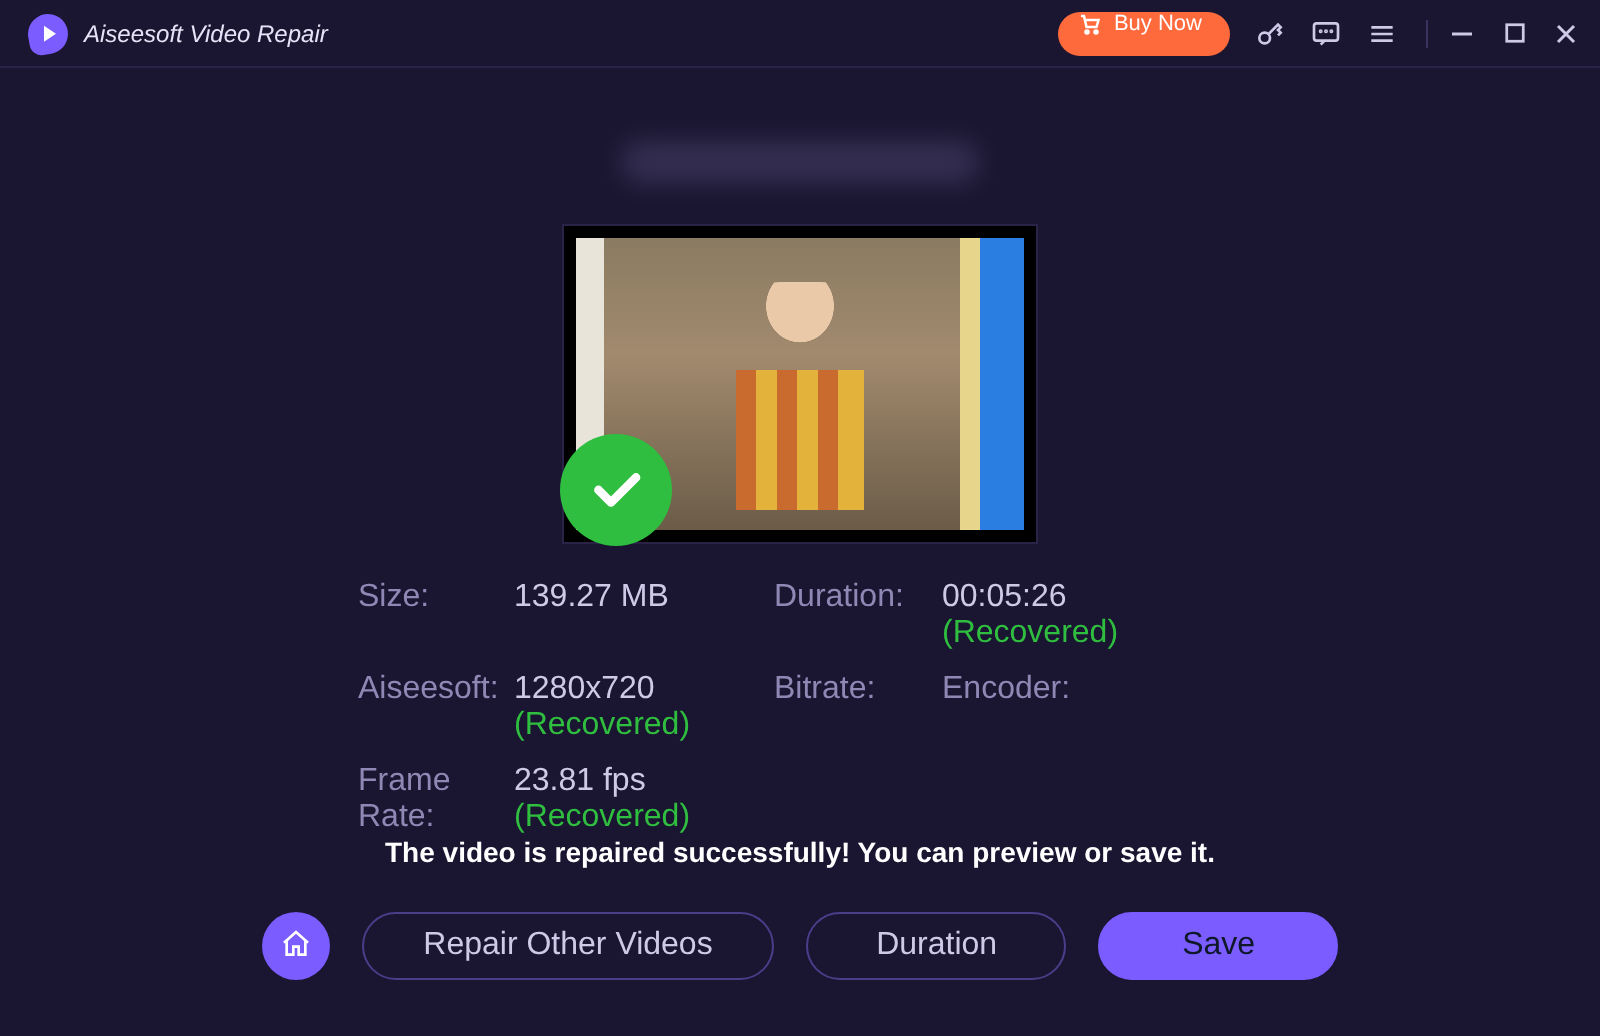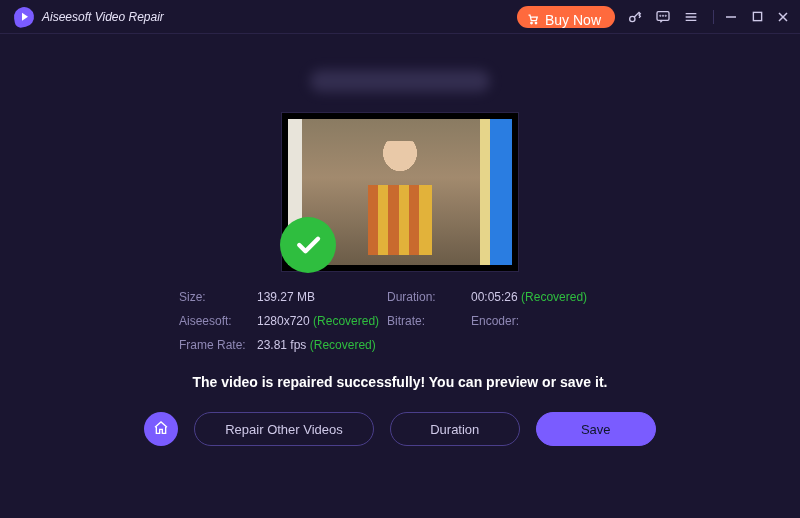--- a/index.html
+++ b/index.html
@@ -37,22 +37,22 @@
   }
   .brand-name { font-size: 12px; color: #e6e2f7; }
   .titlebar-spacer { flex: 1; }
   .buy-now {
     background: #ff6a3d;
     color: #fff;
     border: none;
     height: 22px;
     padding: 0 14px 0 10px;
     border-radius: 11px;
-    font-size: 14px;
-    display: flex; align-items: flex-end; gap: 6px;
+    font-size: 11px;
+    display: flex; align-items: flex-start; gap: 6px;
     cursor: pointer;
   }
   .tb-icons { display: flex; align-items: center; gap: 12px; margin-left: 12px; }
   .tb-icon {
     width: 16px; height: 16px;
     display: flex; align-items: center; justify-content: center;
     color: #cfc9e8; cursor: pointer;
   }
   .tb-sep { width: 1px; height: 14px; background: #3a3360; margin: 0 2px; }
   .win-btns { display: flex; align-items: center; gap: 12px; margin-left: 8px; }
@@ -105,28 +105,27 @@
     border-radius:50%;
     display:flex; align-items:center; justify-content:center;
   }
   .check-badge svg { width:30px; height:30px; }
 
   .meta-grid {
     margin-top: 18px;
     display: grid;
     grid-template-columns: 78px 130px 84px 150px;
     row-gap: 10px;
-    font-size: 12px;
+    font-size: 16px;
   }
   .meta-label { color: #8f88b5; }
   .meta-value { color: #cfc9e8; }
   .recovered { color: #2fbe3f; }
 
   .success-msg {
-    margin-top: 22px;
     font-size: 14px;
     font-weight: 600;
     color: #ffffff;
   }
 
   .actions {
     margin-top: 22px;
     display: flex; align-items: center; gap: 16px;
   }
   .home-btn {
@@ -137,21 +136,21 @@
     display:flex; align-items:center; justify-content:center;
     cursor:pointer;
   }
   .pill-btn {
     height: 34px;
     padding: 0 30px;
     border-radius: 17px;
     border: 1px solid #4a3e8a;
     background: transparent;
     color: #cfc9e8;
-    font-size: 13px;
+    font-size: 16px;
     cursor:pointer;
     min-width: 130px;
   }
   .pill-btn.primary {
     background: #7a5cff;
     border-color: #7a5cff;
     color: #0f172a;
     min-width: 120px;
   }
 </style>

